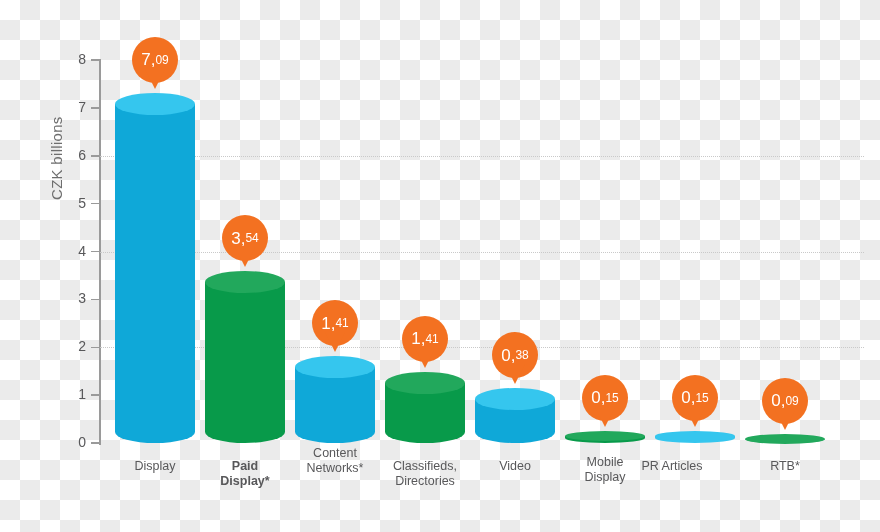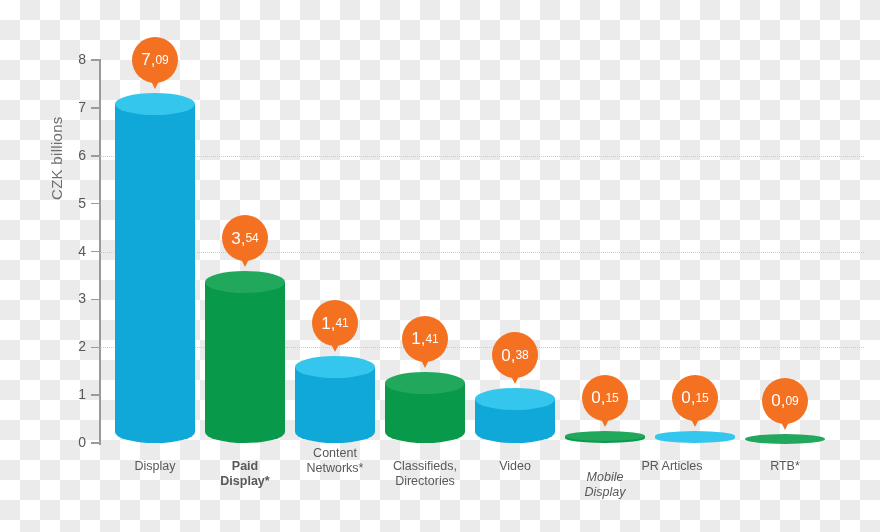--- a/index.html
+++ b/index.html
@@ -209,21 +209,21 @@
         <div>Content</div>
         <div>Networks*</div>
       </div>
       <div class="cat-label" style="left: 377px; width: 96px; top: 459px;">
         <div>Classifieds,</div>
         <div>Directories</div>
       </div>
       <div class="cat-label" style="left: 467px; width: 96px; top: 459px; text-align: center;">
         <div>Video</div>
       </div>
-      <div class="cat-label" style="left: 557px; width: 96px; top: 470px; font-style: italic;">
+      <div class="cat-label" style="left: 557px; width: 96px; top: 455px;">
         <div>Mobile</div>
         <div>Display</div>
       </div>
       <div class="cat-label" style="left: 624px; width: 96px; top: 459px;">
         <div>PR Articles</div>
       </div>
       <div class="cat-label" style="left: 737px; width: 96px; top: 459px;">
         <div>RTB*</div>
       </div>
     </div>

